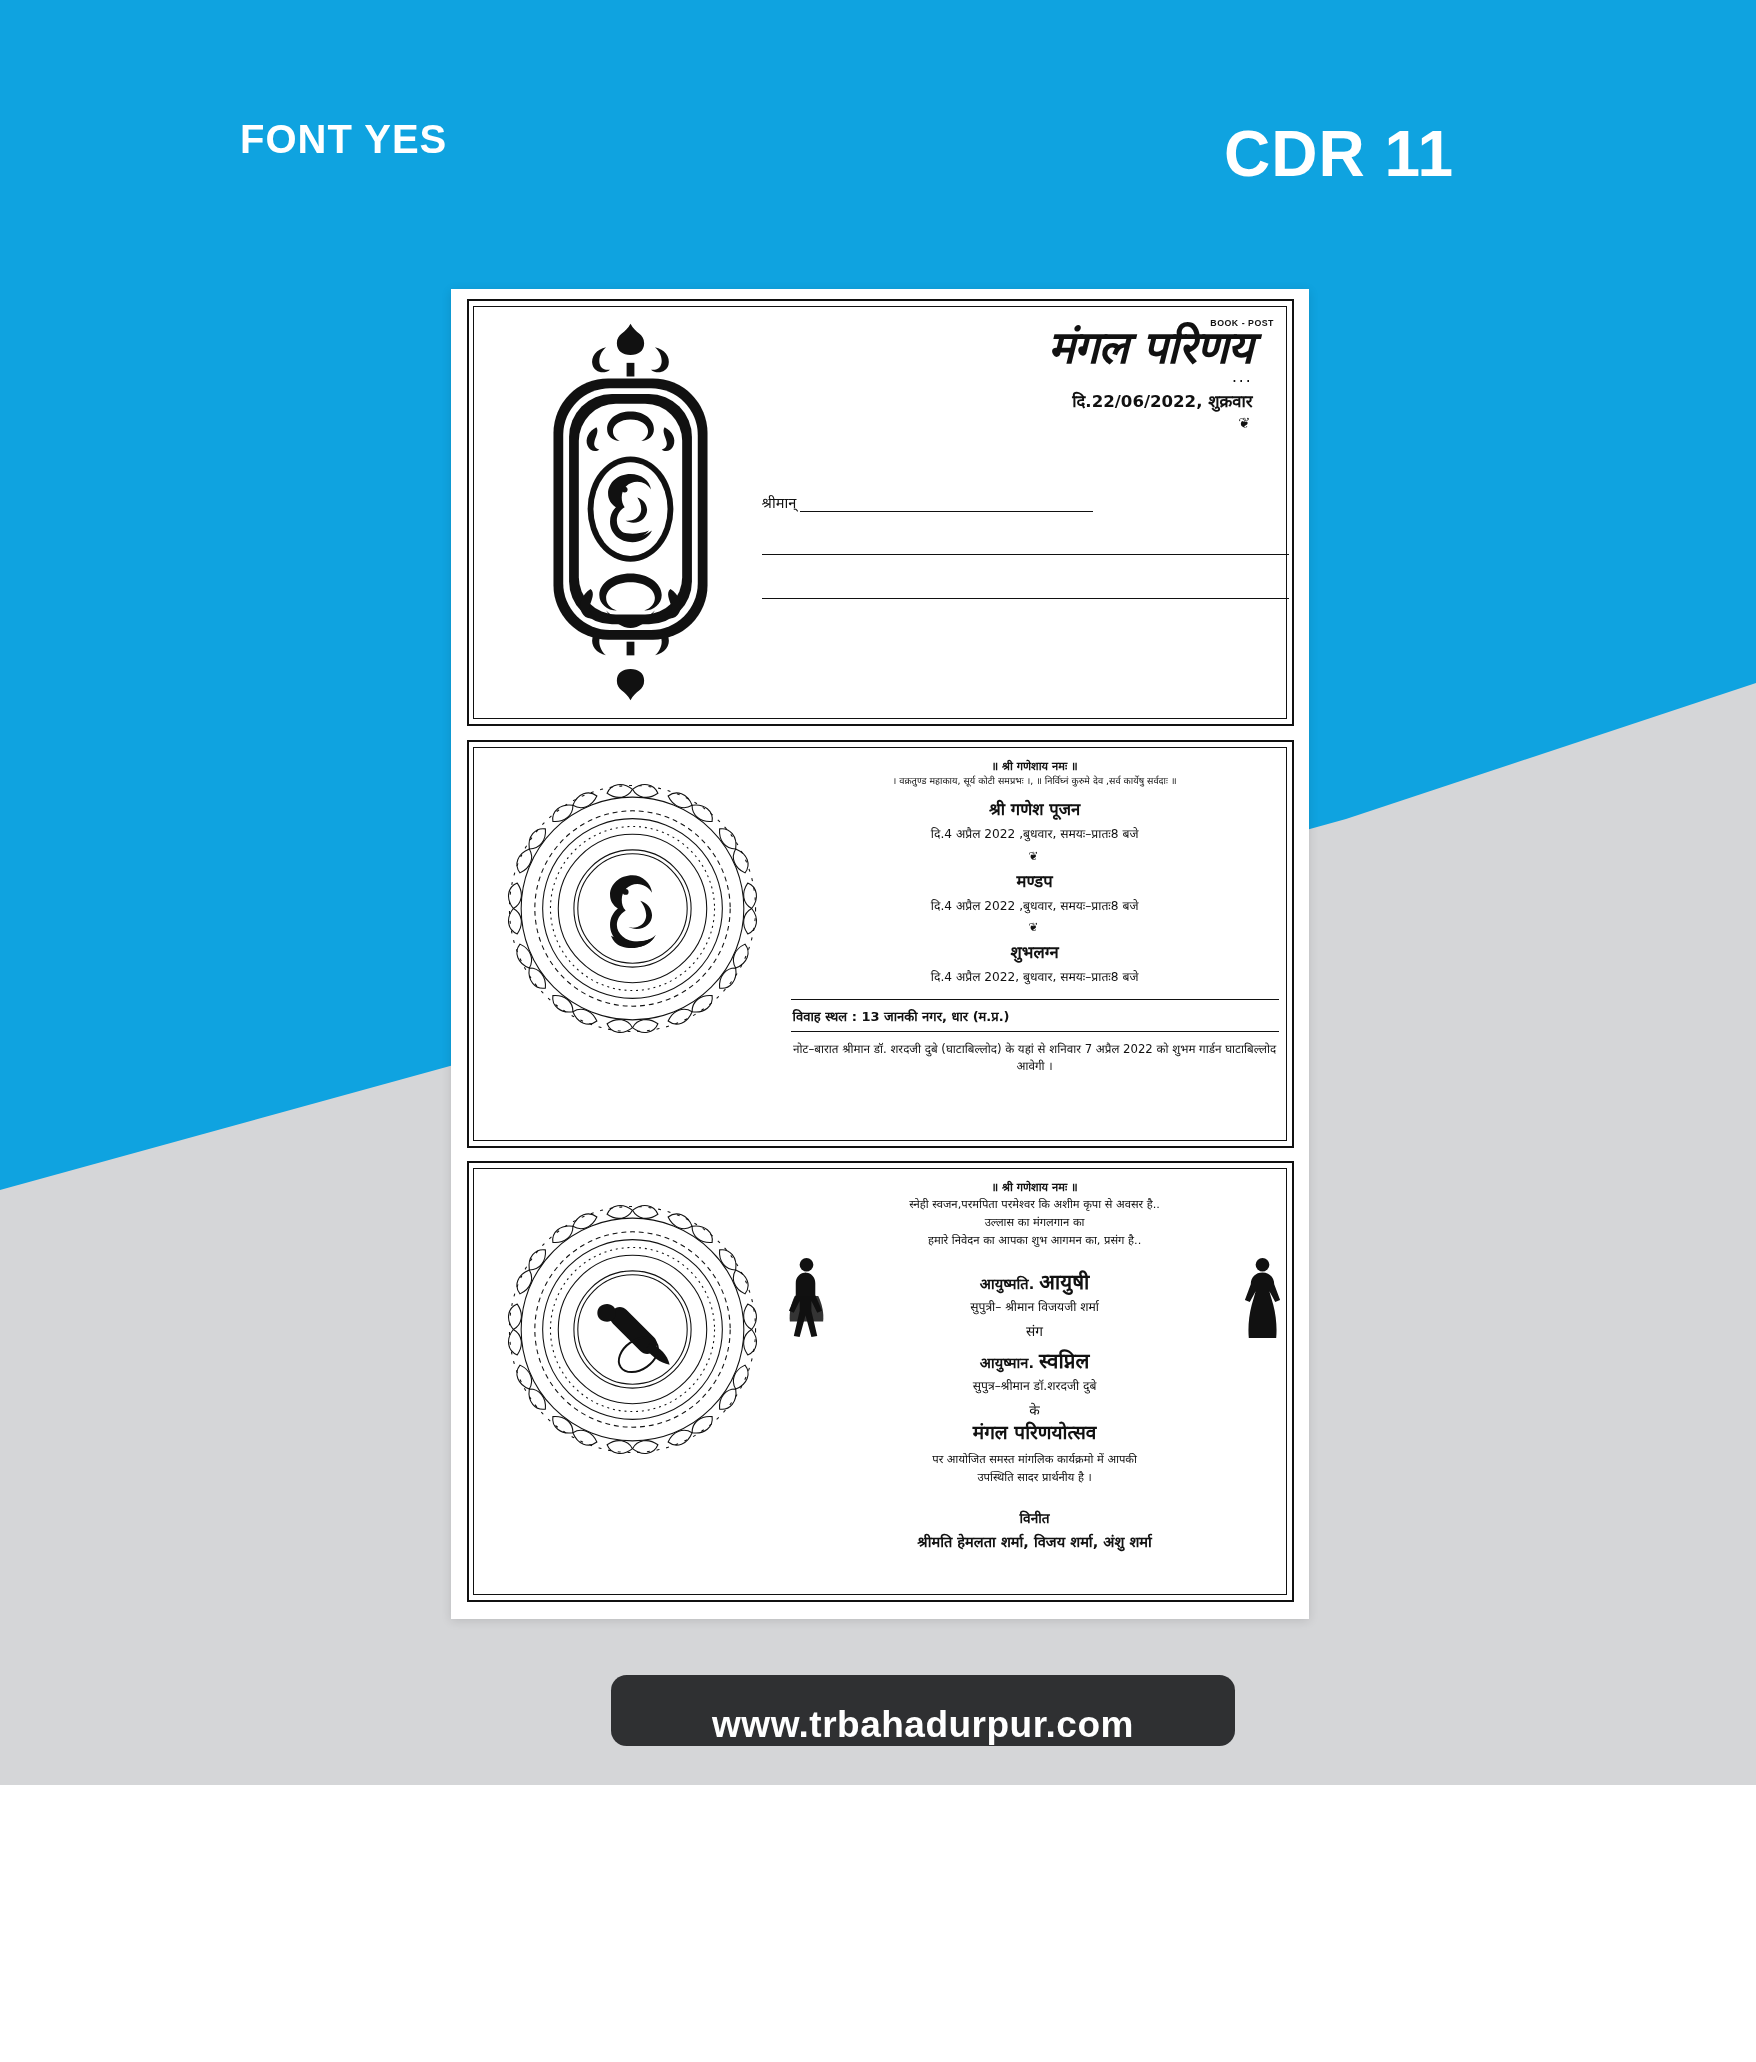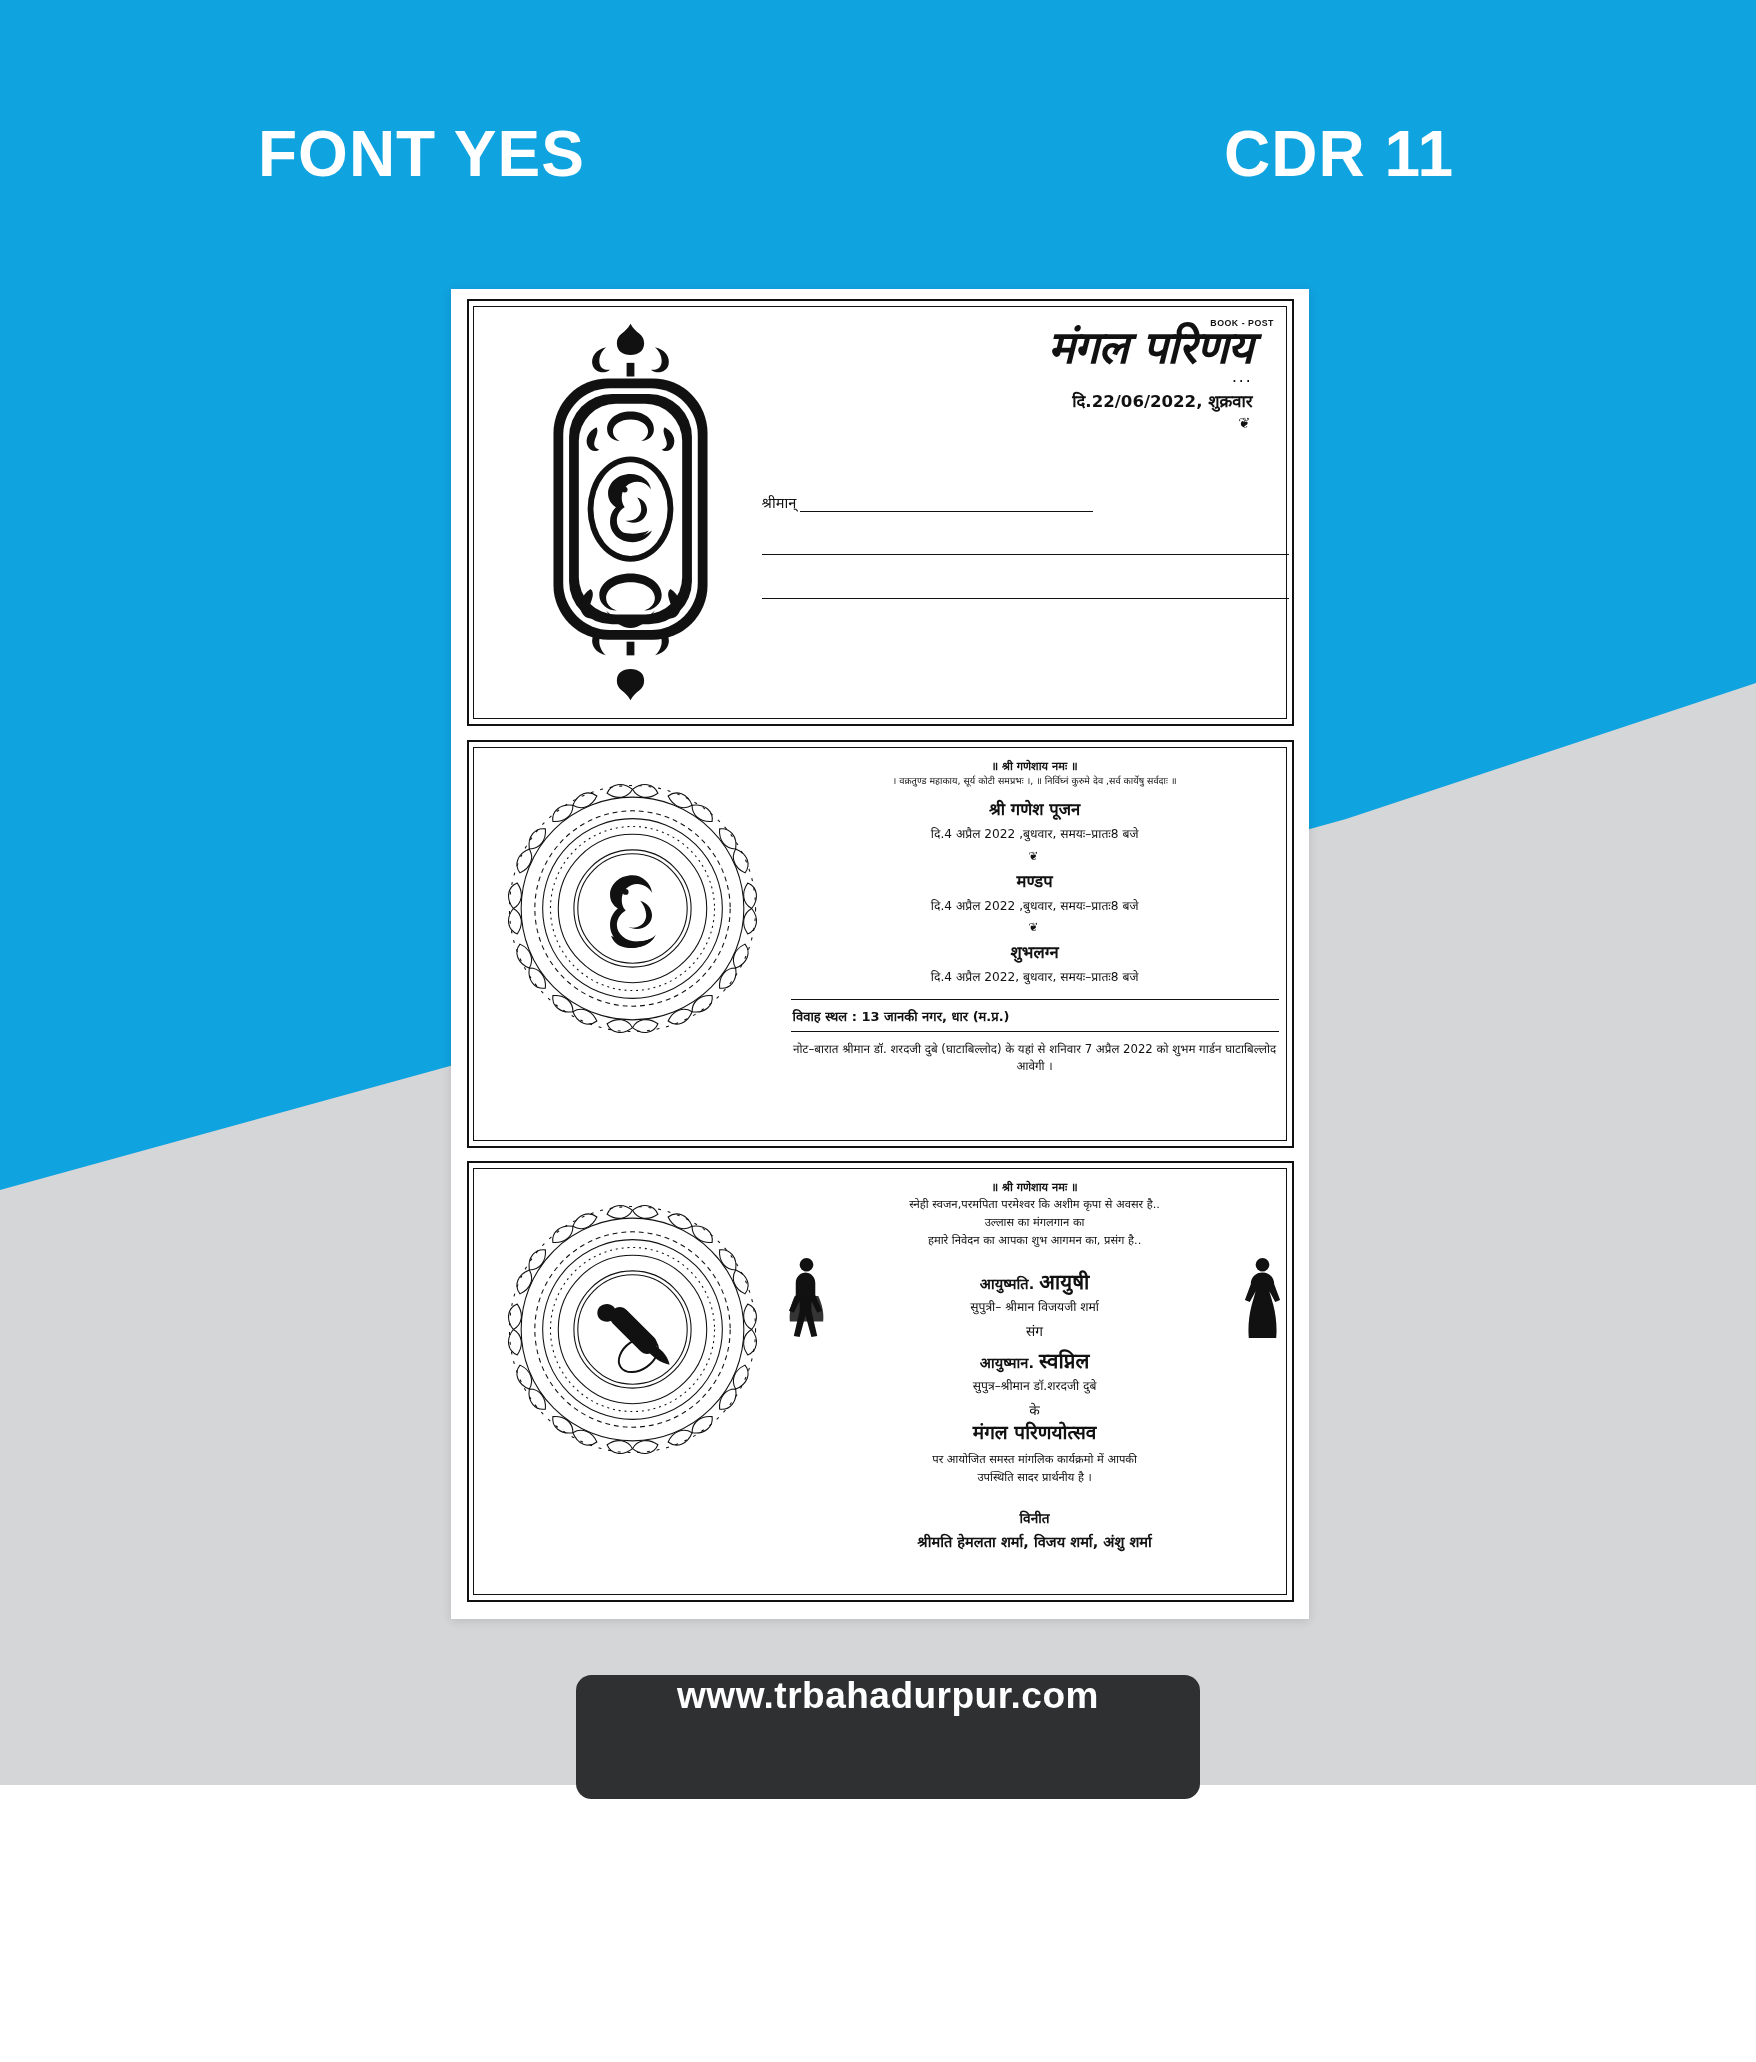--- a/index.html
+++ b/index.html
@@ -43,23 +43,23 @@
     left: 0;
     top: 1785px;
     width: 1756px;
     height: 278px;
     background: #ffffff;
   }
 
   
   .hdr-left {
     position: absolute;
-    left: 258px;
+    left: 240px;
     top: 117px;
-    font-size: 64px;
+    font-size: 40px;
     font-weight: bold;
     color: #ffffff;
     letter-spacing: 1px;
   }
   .hdr-right {
     position: absolute;
     left: 1224px;
     top: 117px;
     font-size: 64px;
     font-weight: bold;
@@ -291,28 +291,28 @@
     position: absolute;
     right: 7.8px;
     top: 90px;
     width: 43px;
     height: 88px;
   }
 
   
   .footer-pill {
     position: absolute;
-    left: 576px;
+    left: 611px;
     top: 1675px;
     width: 624px;
-    height: 124px;
+    height: 71px;
     background: #2f3032;
     border-radius: 15.6px;
     display: flex;
-    align-items: flex-start;
+    align-items: flex-end;
     justify-content: center;
   }
   .footer-url {
     color: #ffffff;
     font-size: 37px;
     font-weight: bold;
     letter-spacing: 0.5px;
   }
 </style>
 </head>

